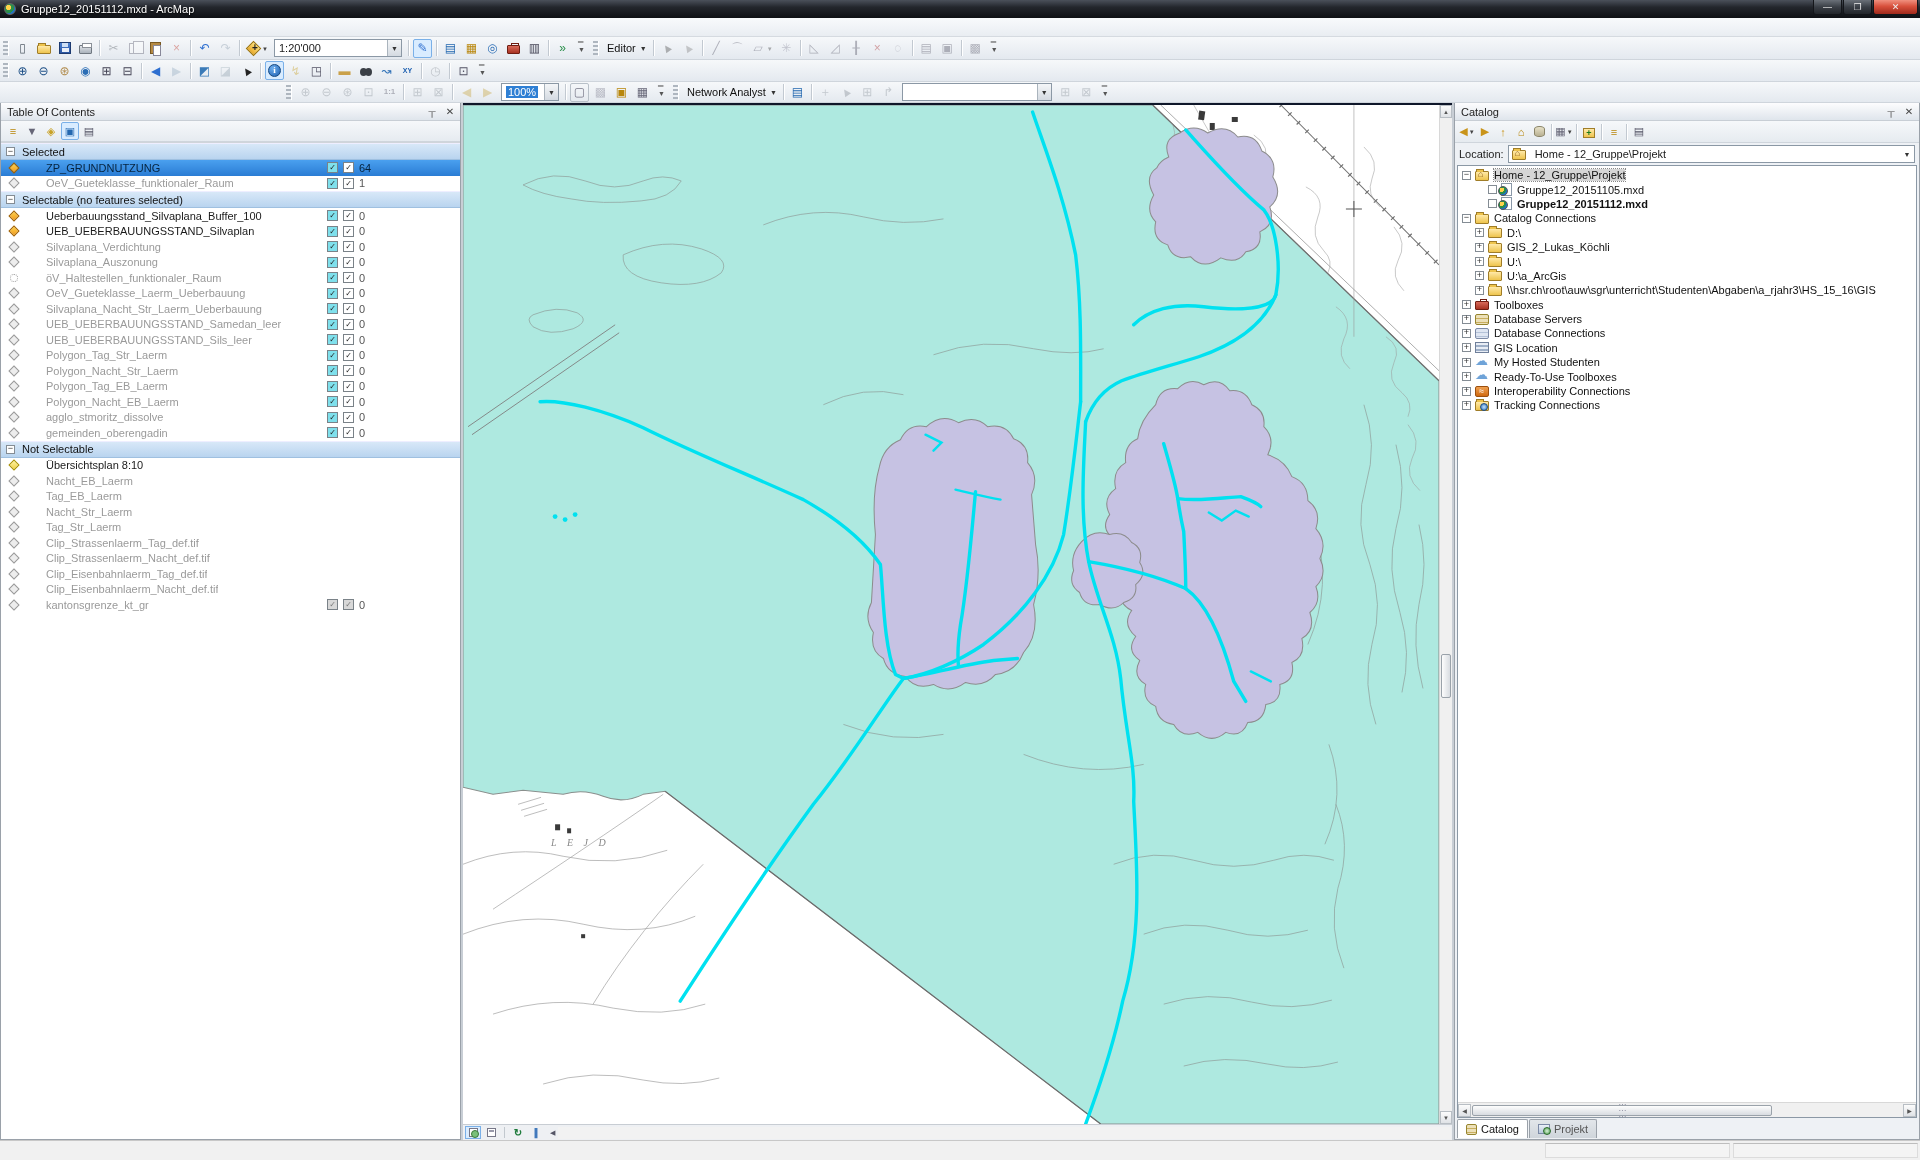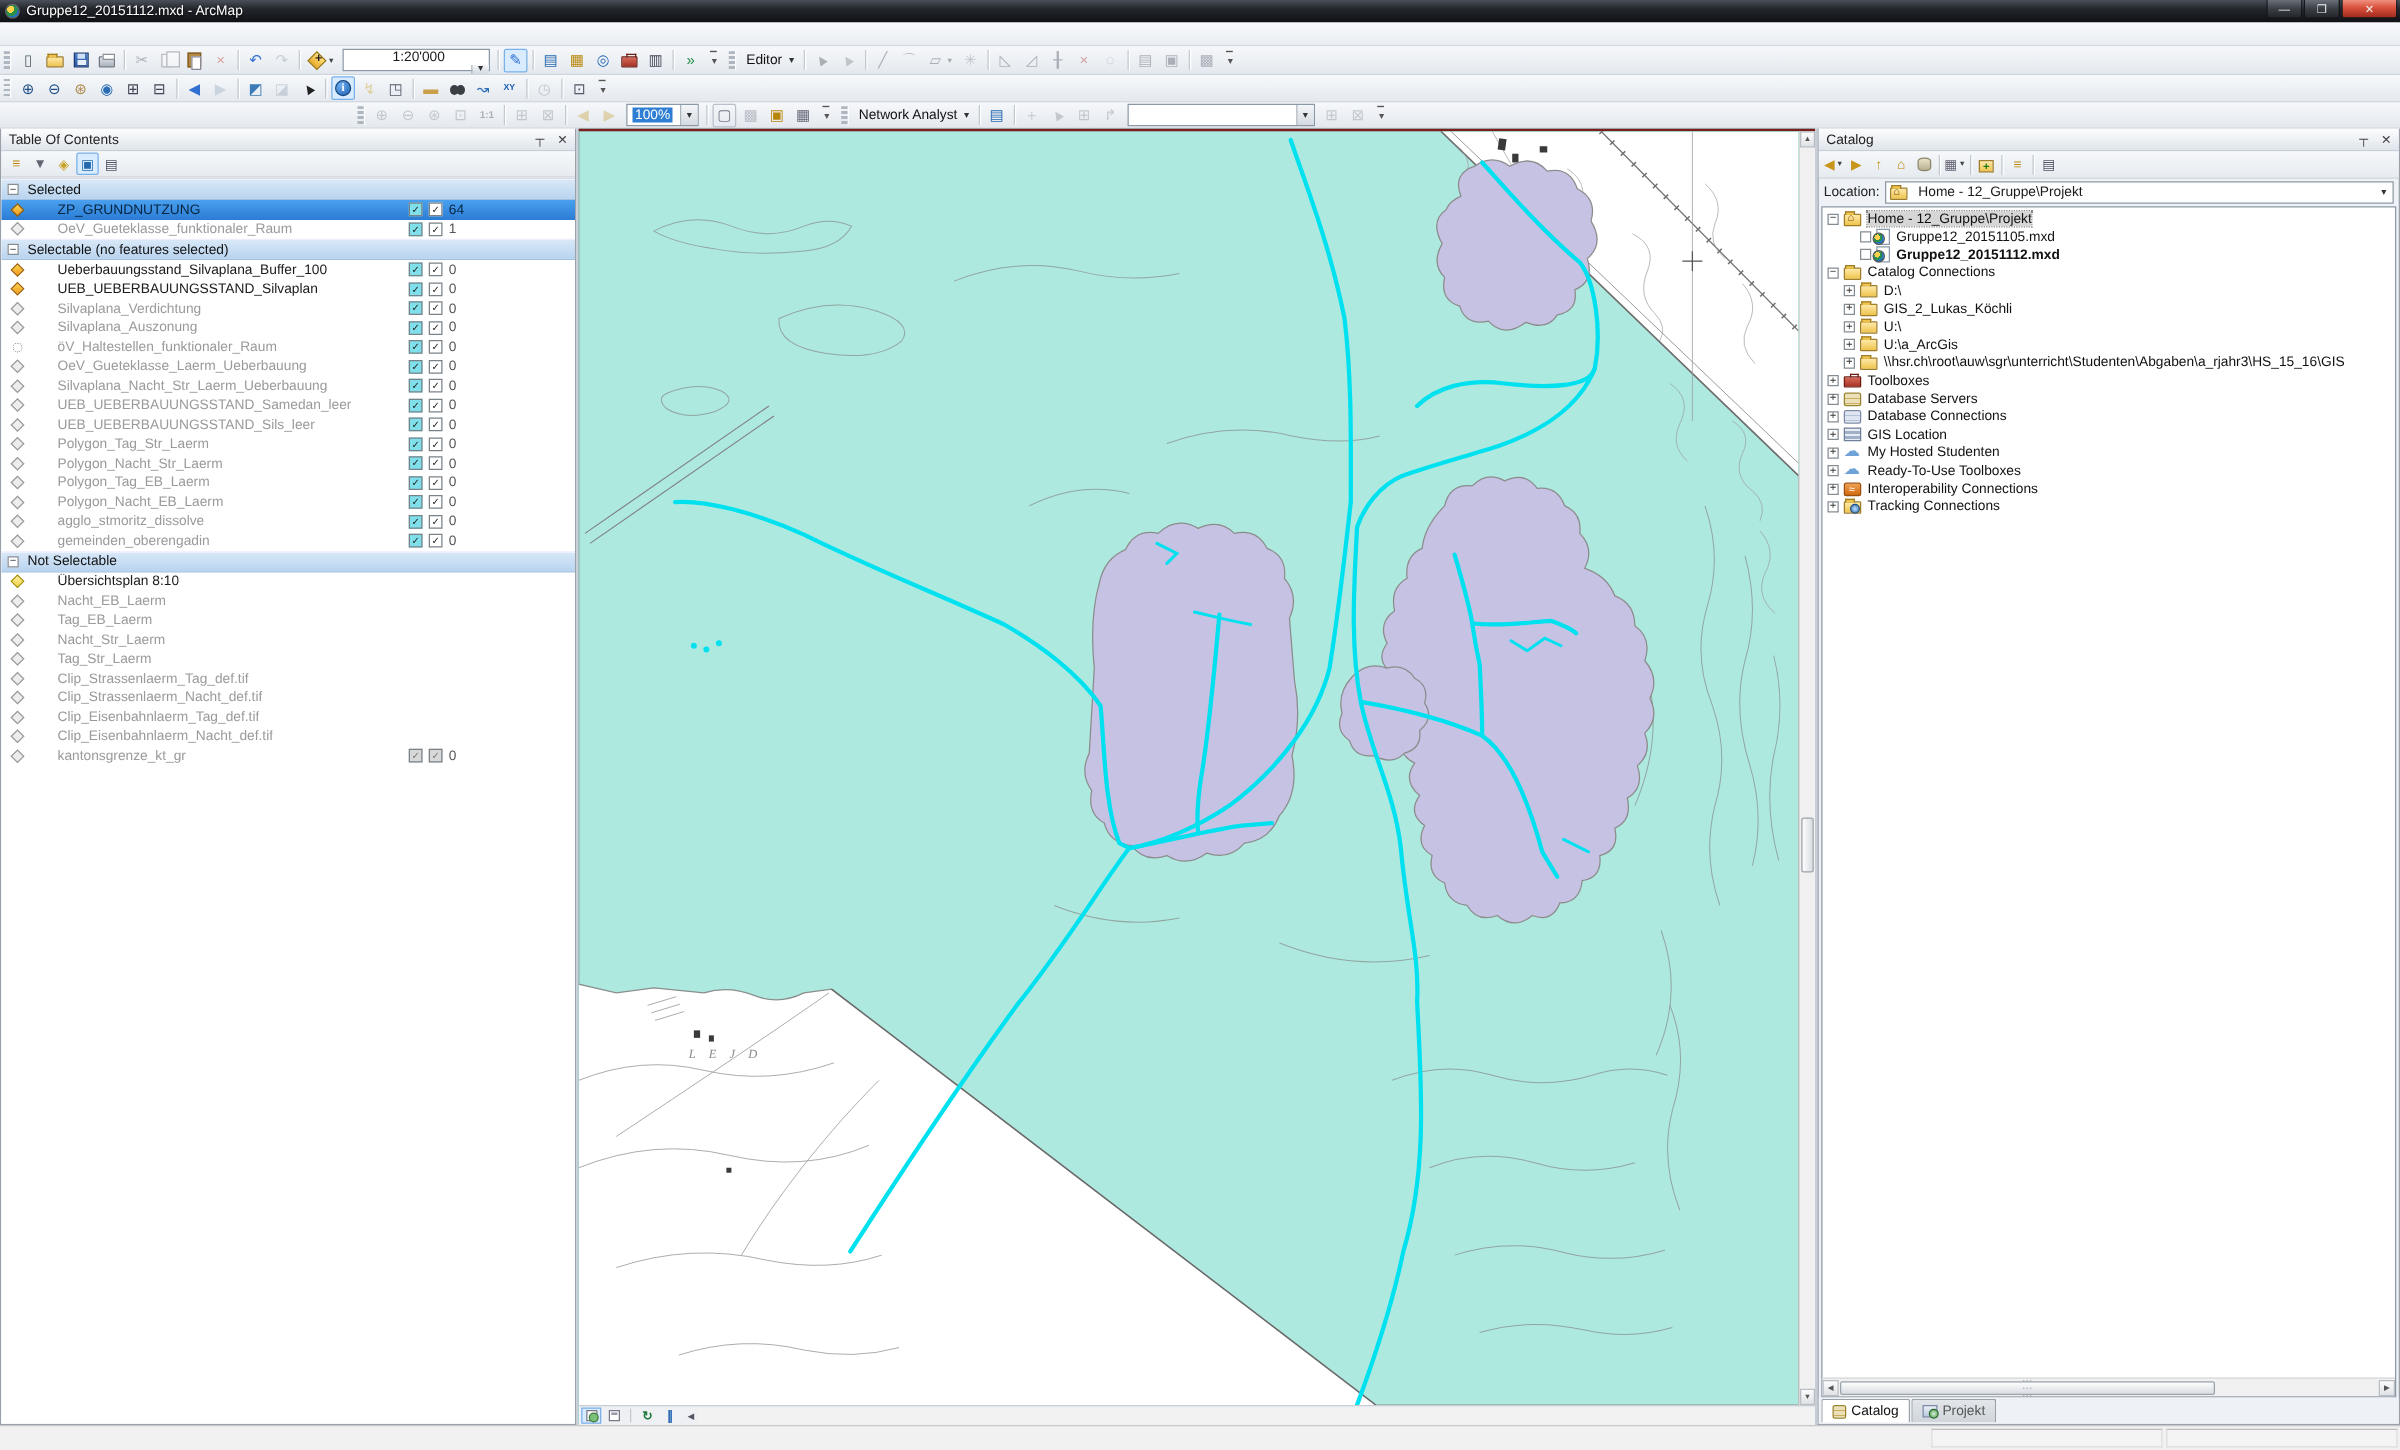--- a/index.html
+++ b/index.html
@@ -101,21 +101,21 @@
   .ldia.d-dot{border:1px dotted #9a9a9a;background:#fff;border-radius:50%;transform:none;}
   .lname{overflow:hidden;text-overflow:clip;margin-left:20px;}
   .lright{margin-left:auto;display:flex;align-items:center;gap:5px;width:133px;flex:none;}
   .chk{width:11px;height:11px;border:1px solid #7a8288;display:inline-flex;align-items:center;justify-content:center;font-size:8px;color:#222;background:#fff;flex:none;}
   .chk.c1.c-cyan{background:#7fe0ec;}
   .chk.c-grey{background:#d8d8d8;color:#777;}
   .lcount{width:30px;color:inherit;}
   .lrow:not(.sel) .lcount{color:#555;}
 
   
-  #map{flex:1;position:relative;background:#14b8a6;border-top:2px solid #7f1d1d;min-width:0;}
+  #map{flex:1;position:relative;background:#d946ef;border-top:2px solid #0f172a;min-width:0;}
   #map-svg{position:absolute;left:0;top:0;width:calc(100% - 13px);height:calc(100% - 16px);display:block;}
   #map-vscroll{position:absolute;right:0;top:0;bottom:16px;width:13px;background:#f0f0f0;border-left:1px solid #d8d8d8;display:flex;flex-direction:column;}
   .sarrow{height:13px;background:linear-gradient(#fcfcfc,#dfe2e6);border:1px solid #b8bec4;font-size:6px;color:#555;display:flex;align-items:center;justify-content:center;flex:none;}
   #vthumb{position:absolute;left:1px;right:1px;top:54%;height:44px;background:linear-gradient(90deg,#fdfdfd,#d8dce1);border:1px solid #9aa2aa;border-radius:2px;}
   #map-bottombar{position:absolute;left:0;right:0;bottom:0;height:16px;background:#eef0f3;border-top:1px solid #c8cdd3;display:flex;align-items:center;padding-left:2px;gap:2px;}
   .vbtn{width:16px;height:13px;border:1px solid transparent;display:flex;align-items:center;justify-content:center;font-size:8px;color:#446;}
   .vbtn.active{border-color:#7ab0e8;background:#d9ecff;}
   .vico{width:9px;height:9px;background:#fff;border:1px solid #778;position:relative;}
   .vico.globe::after{content:"";position:absolute;right:-2px;bottom:-2px;width:6px;height:6px;border-radius:50%;background:#7ac07a;border:1px solid #3a7a3a;}
   .vico.lay::after{content:"";position:absolute;left:1px;top:1px;right:1px;height:2px;background:#99a;}
@@ -233,21 +233,21 @@
           <span class="g" style="color: rgb(46, 111, 208);">↶</span>
         </span>
         <span class="tbi dis">
           <span class="g" style="color: rgb(143, 160, 176);">↷</span>
         </span>
         <span class="tbsep"></span>
         <span class="tbi withdd">
           <span class="ic ic-adddata"></span>
           <span class="cap">▼</span>
         </span>
-        <span class="tbcombo" style="width: 118px; flex-direction: column;">
+        <span class="tbcombo" style="width: 128px;">
           <span class="cval">1:20'000</span>
           <span class="carrow">▼</span>
         </span>
         <span class="tbsep"></span>
         <span class="tbi hl">
           <span class="g" style="color: rgb(46, 111, 208);">✎</span>
         </span>
         <span class="tbsep"></span>
         <span class="tbi">
           <span class="g" style="color: rgb(36, 104, 176);">▤</span>

